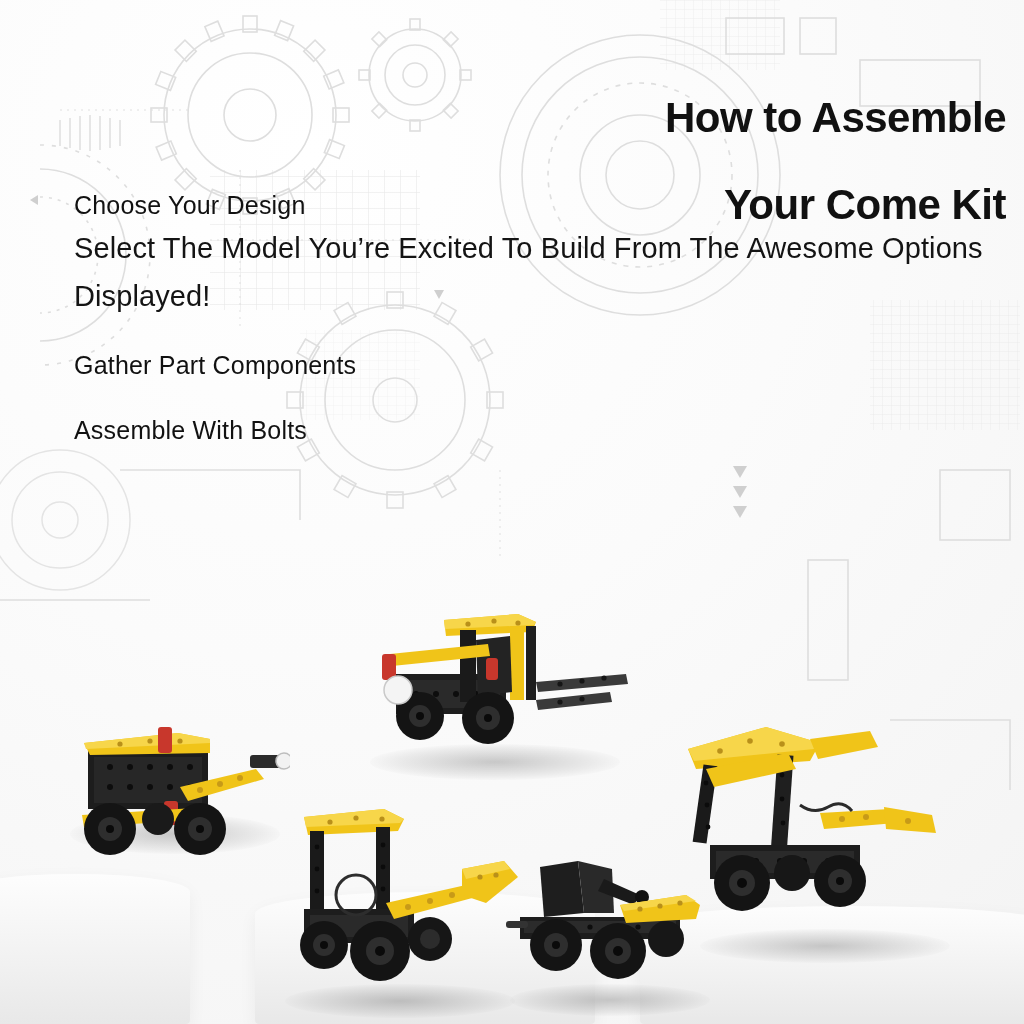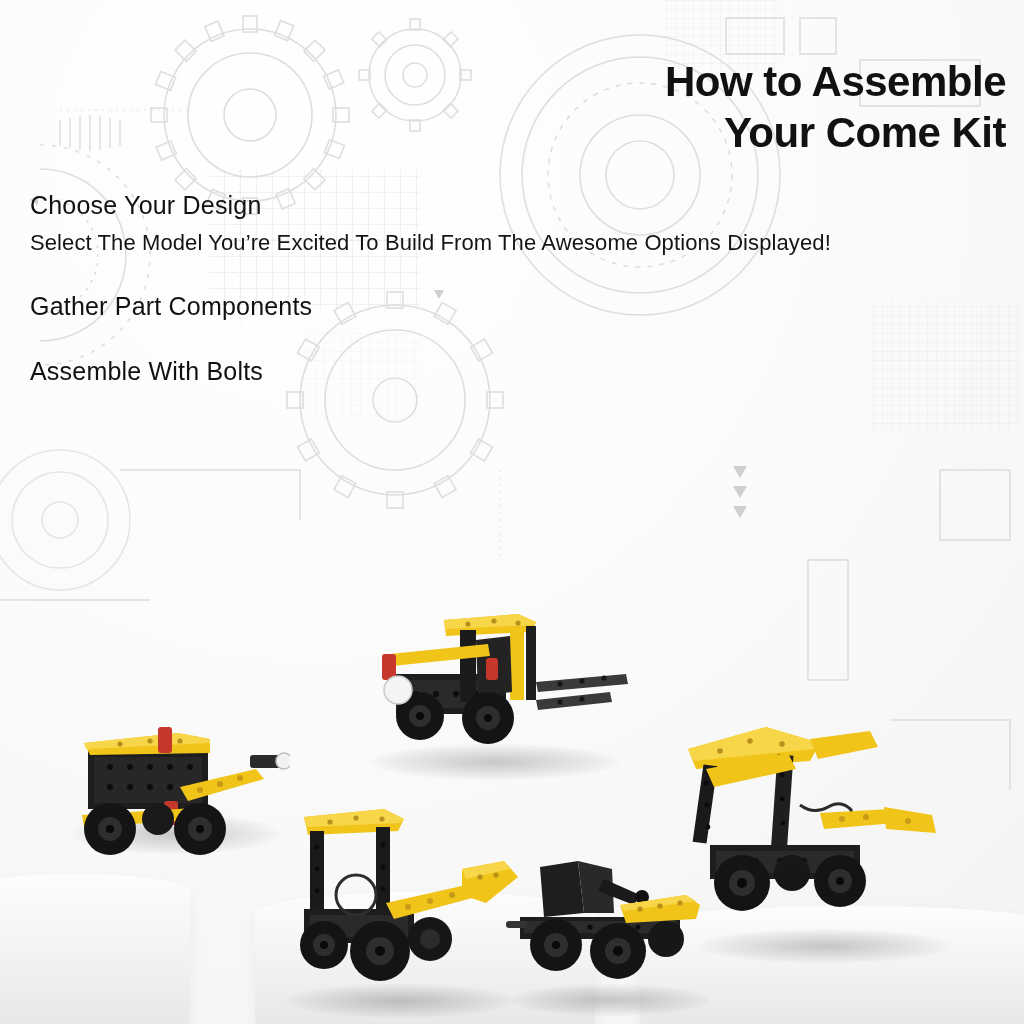--- a/index.html
+++ b/index.html
@@ -44,41 +44,43 @@
     text-align: right;
     font-weight: bold;
     font-size: 42px;
     line-height: 1.22;
     letter-spacing: -0.5px;
     color: #111111;
   }
   .heading .line {
     display: block;
     white-space: nowrap;
+    margin-top: 36px;
   }
 
   
   .steps {
     position: absolute;
     top: 186px;
     left: 30px;
     width: 992px;
     color: #121212;
   }
   .step {
     margin-bottom: 26px;
+    margin-left: 44px;
   }
   .step-title {
     font-size: 25px;
     line-height: 1.55;
     letter-spacing: 0.2px;
     color: #111111;
   }
   .step-body {
-    font-size: 22px;
+    font-size: 29px;
     line-height: 1.65;
     letter-spacing: 0.1px;
     color: #141414;
     max-width: 1000px;
   }
 
   
   .product-stage {
     position: absolute;
     left: 0;

